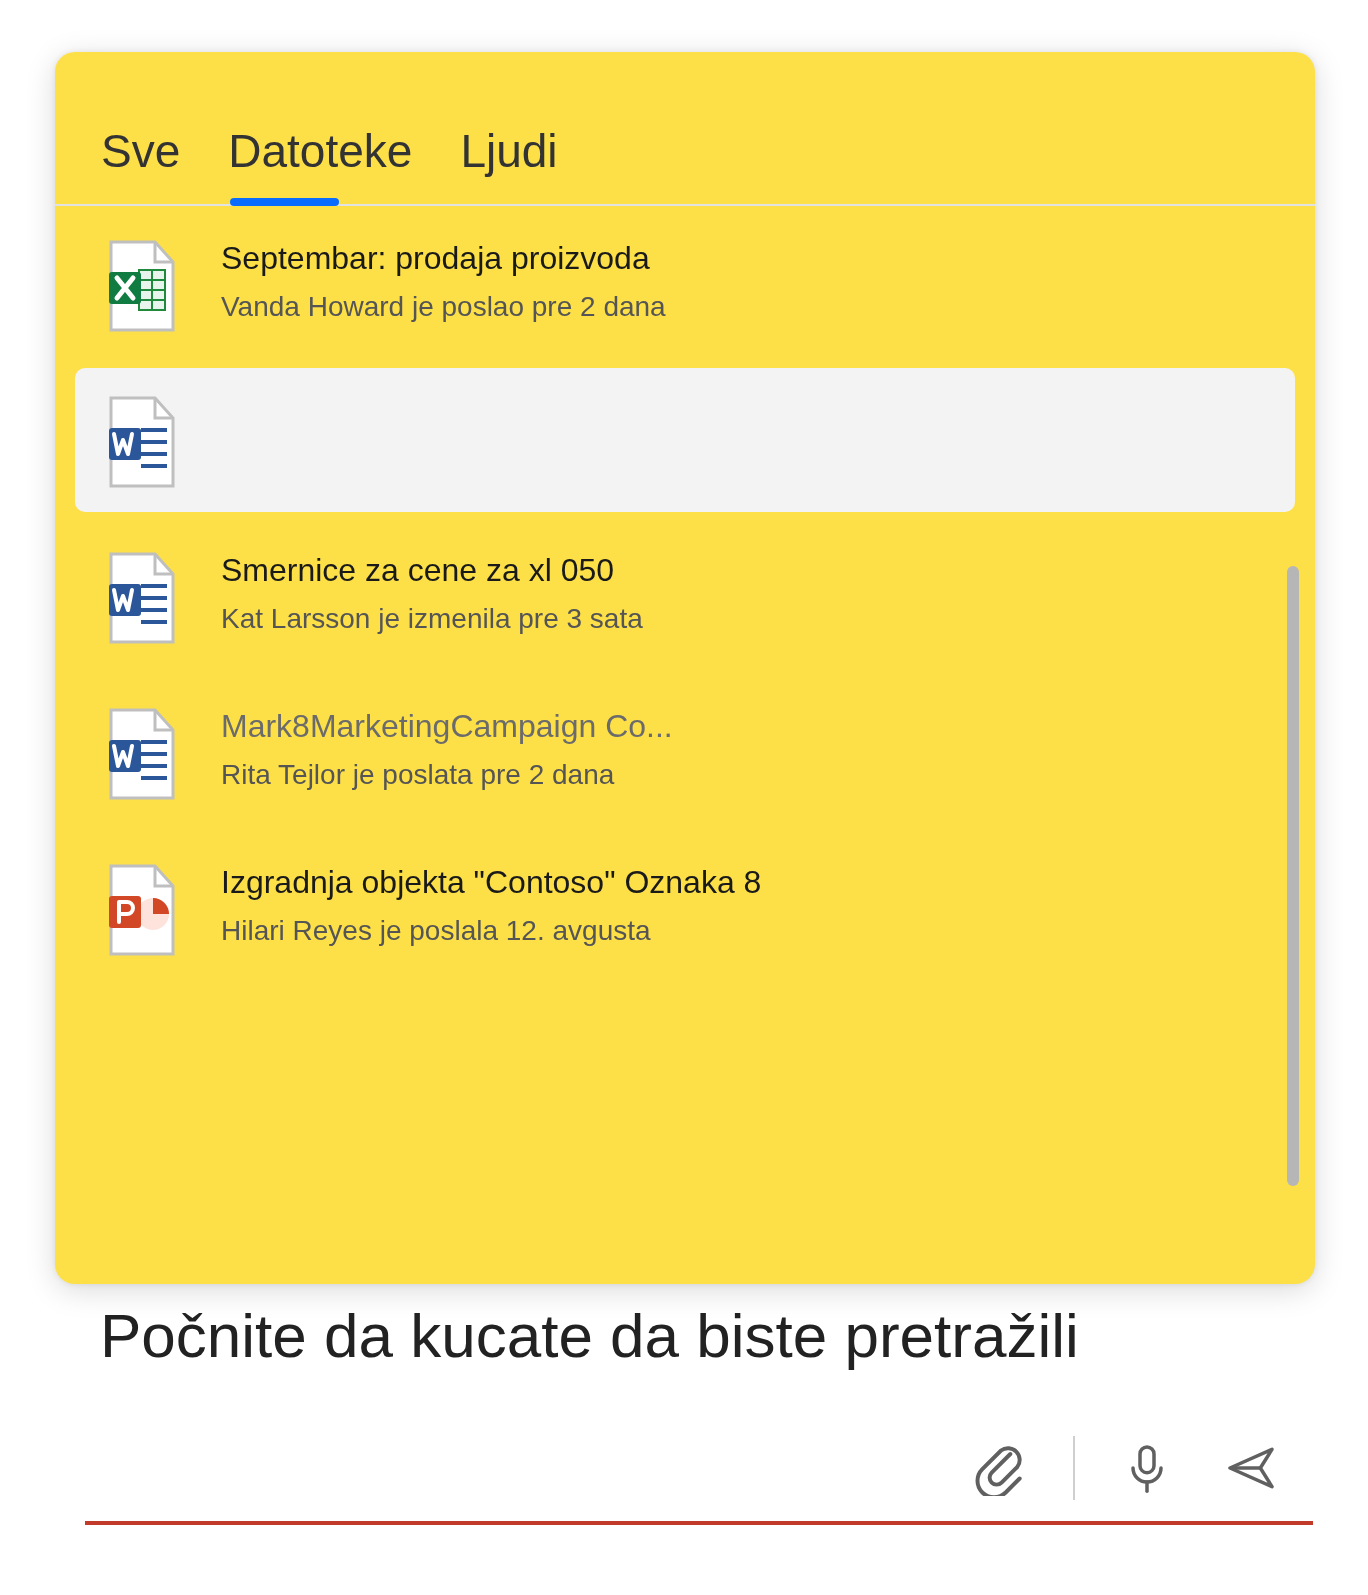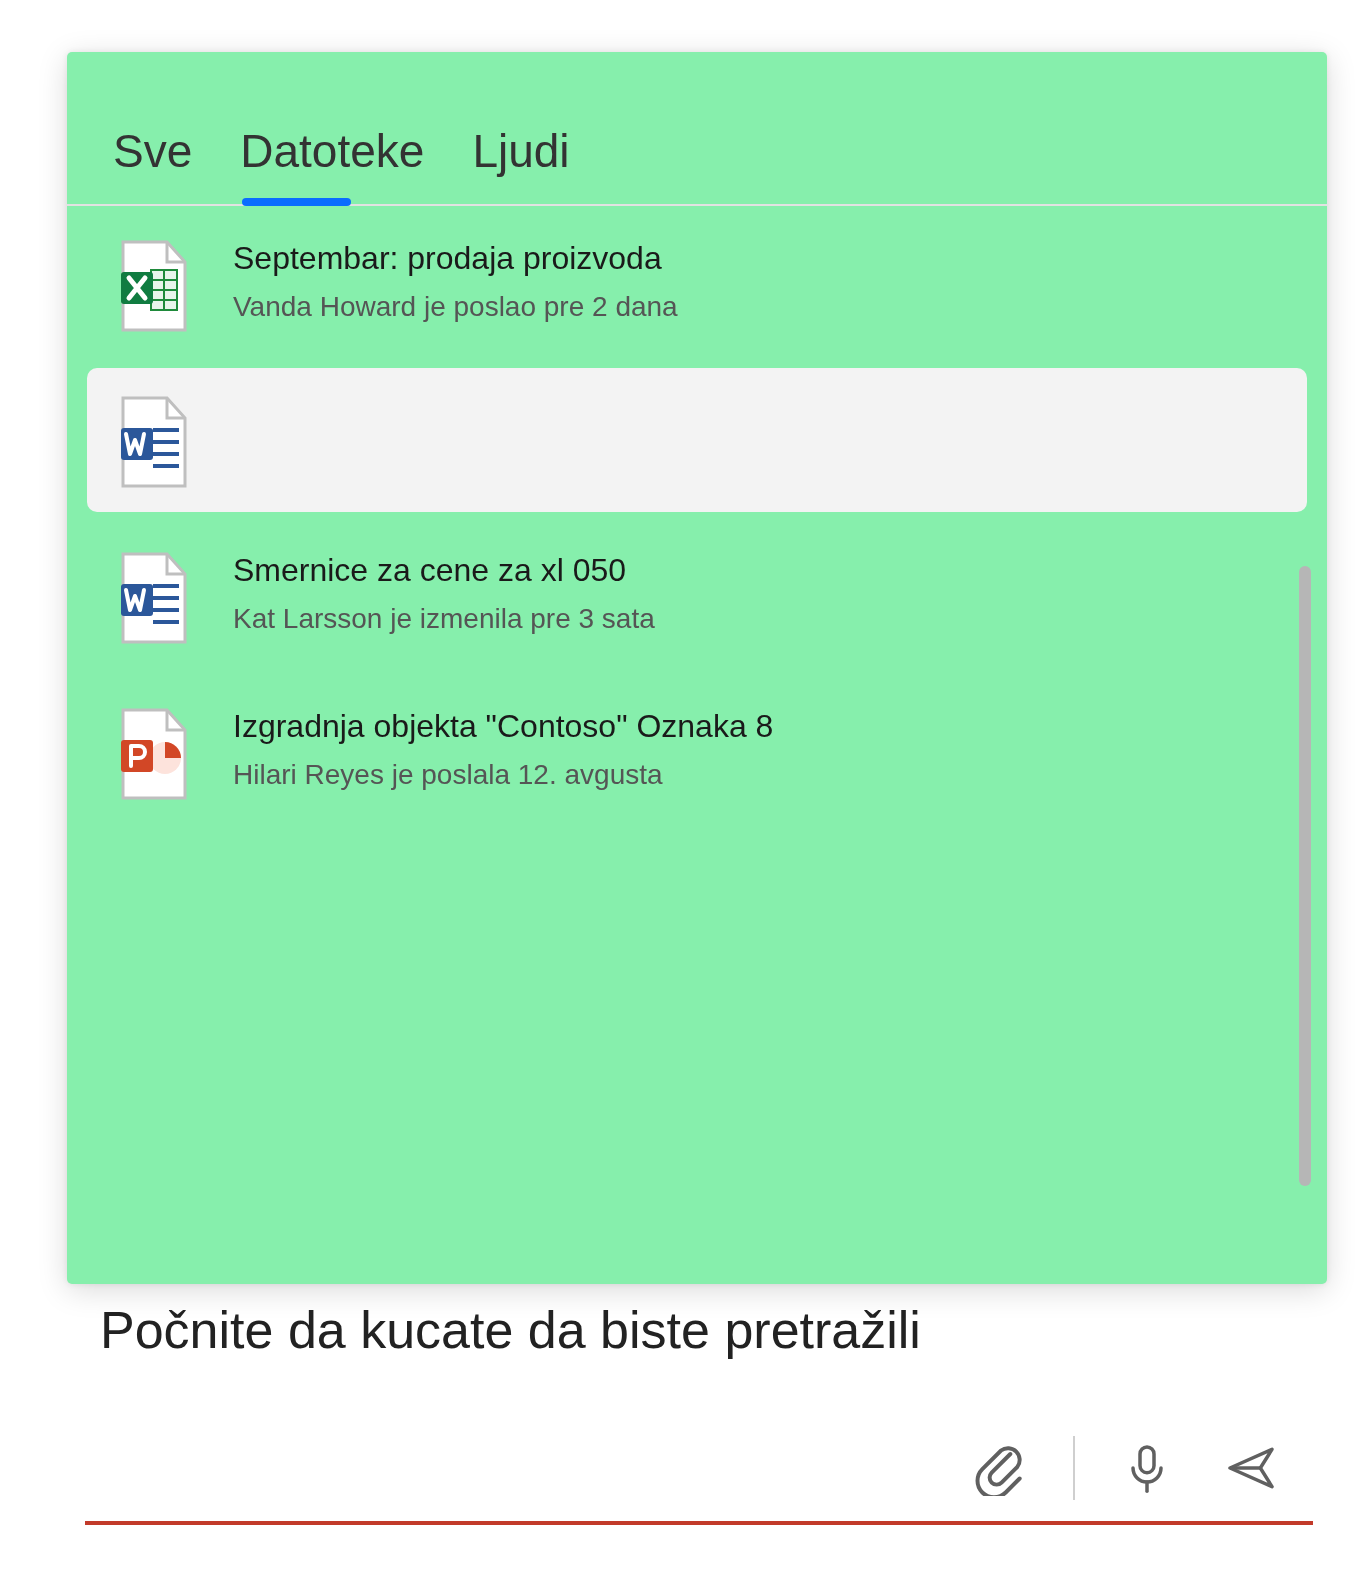--- a/index.html
+++ b/index.html
@@ -15,21 +15,21 @@
   .stage {
     position: relative;
     width: 1368px;
     height: 1595px;
     background: #fff;
   }
   .search-prompt {
     position: absolute;
     left: 100px;
     top: 1300px;
-    font-size: 52px;
+    font-size: 62px;
     color: #222;
   }
   .compose-bar {
     position: absolute;
     left: 85px;
     right: 55px;
     bottom: 70px;
     height: 110px;
     display: flex;
     justify-content: flex-end;
@@ -48,26 +48,26 @@
     height: 64px;
     display: flex;
     align-items: center;
     justify-content: center;
     cursor: pointer;
     color: #606060;
   }
   .icon-btn svg { width: 56px; height: 56px; }
   .dropdown {
     position: absolute;
-    left: 67px;
+    left: 55px;
     top: 52px;
     width: 1260px;
     height: 1232px;
-    background: #86efac;
-    border-radius: 5px;
+    background: #fde047;
+    border-radius: 20px;
     box-shadow: 0 6px 30px rgba(0,0,0,0.15), 0 0 6px rgba(0,0,0,0.08);
     overflow: hidden;
   }
   .tabs {
     display: flex;
     align-items: flex-end;
     padding: 34px 46px 0 46px;
     gap: 48px;
     border-bottom: 2px solid #e2e2e2;
     height: 154px;
@@ -253,20 +253,31 @@
           <svg>
               <use href="#icon-word"></use>
             </svg>
         </span>
         <div class="item-body">
           <div class="item-title">Smernice za cene za xl 050</div>
           <div class="item-sub">Kat Larsson je izmenila pre 3 sata</div>
         </div>
       </div>
 
+      <div class="item">
+        <span class="file-icon">
+          <svg>
+              <use href="#icon-word"></use>
+            </svg>
+        </span>
+        <div class="item-body">
+          <div class="item-title dim">Mark8MarketingCampaign Co...</div>
+          <div class="item-sub">Rita Tejlor je poslata pre 2 dana</div>
+        </div>
+      </div>
 
       <div class="item">
         <span class="file-icon">
           <svg>
               <use href="#icon-powerpoint"></use>
             </svg>
         </span>
         <div class="item-body">
           <div class="item-title">Izgradnja objekta "Contoso"   Oznaka 8</div>
           <div class="item-sub">Hilari Reyes je poslala 12. avgusta</div>

